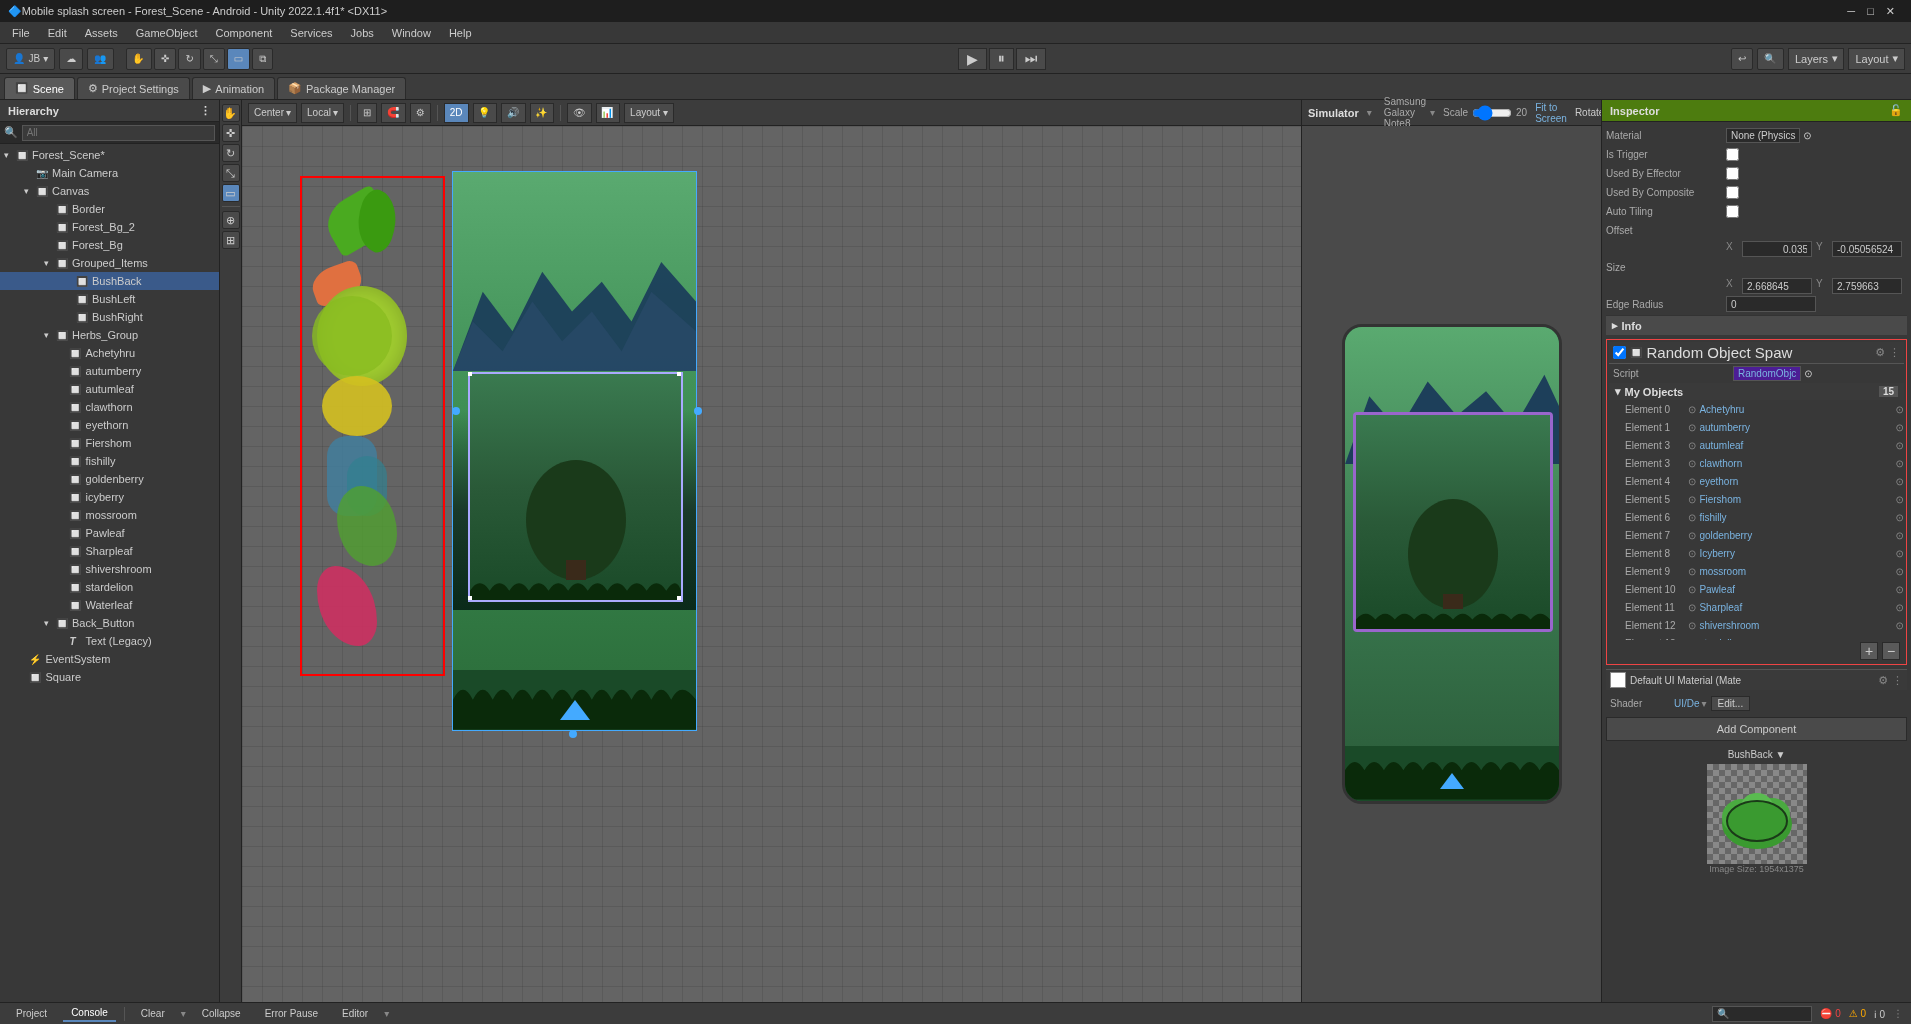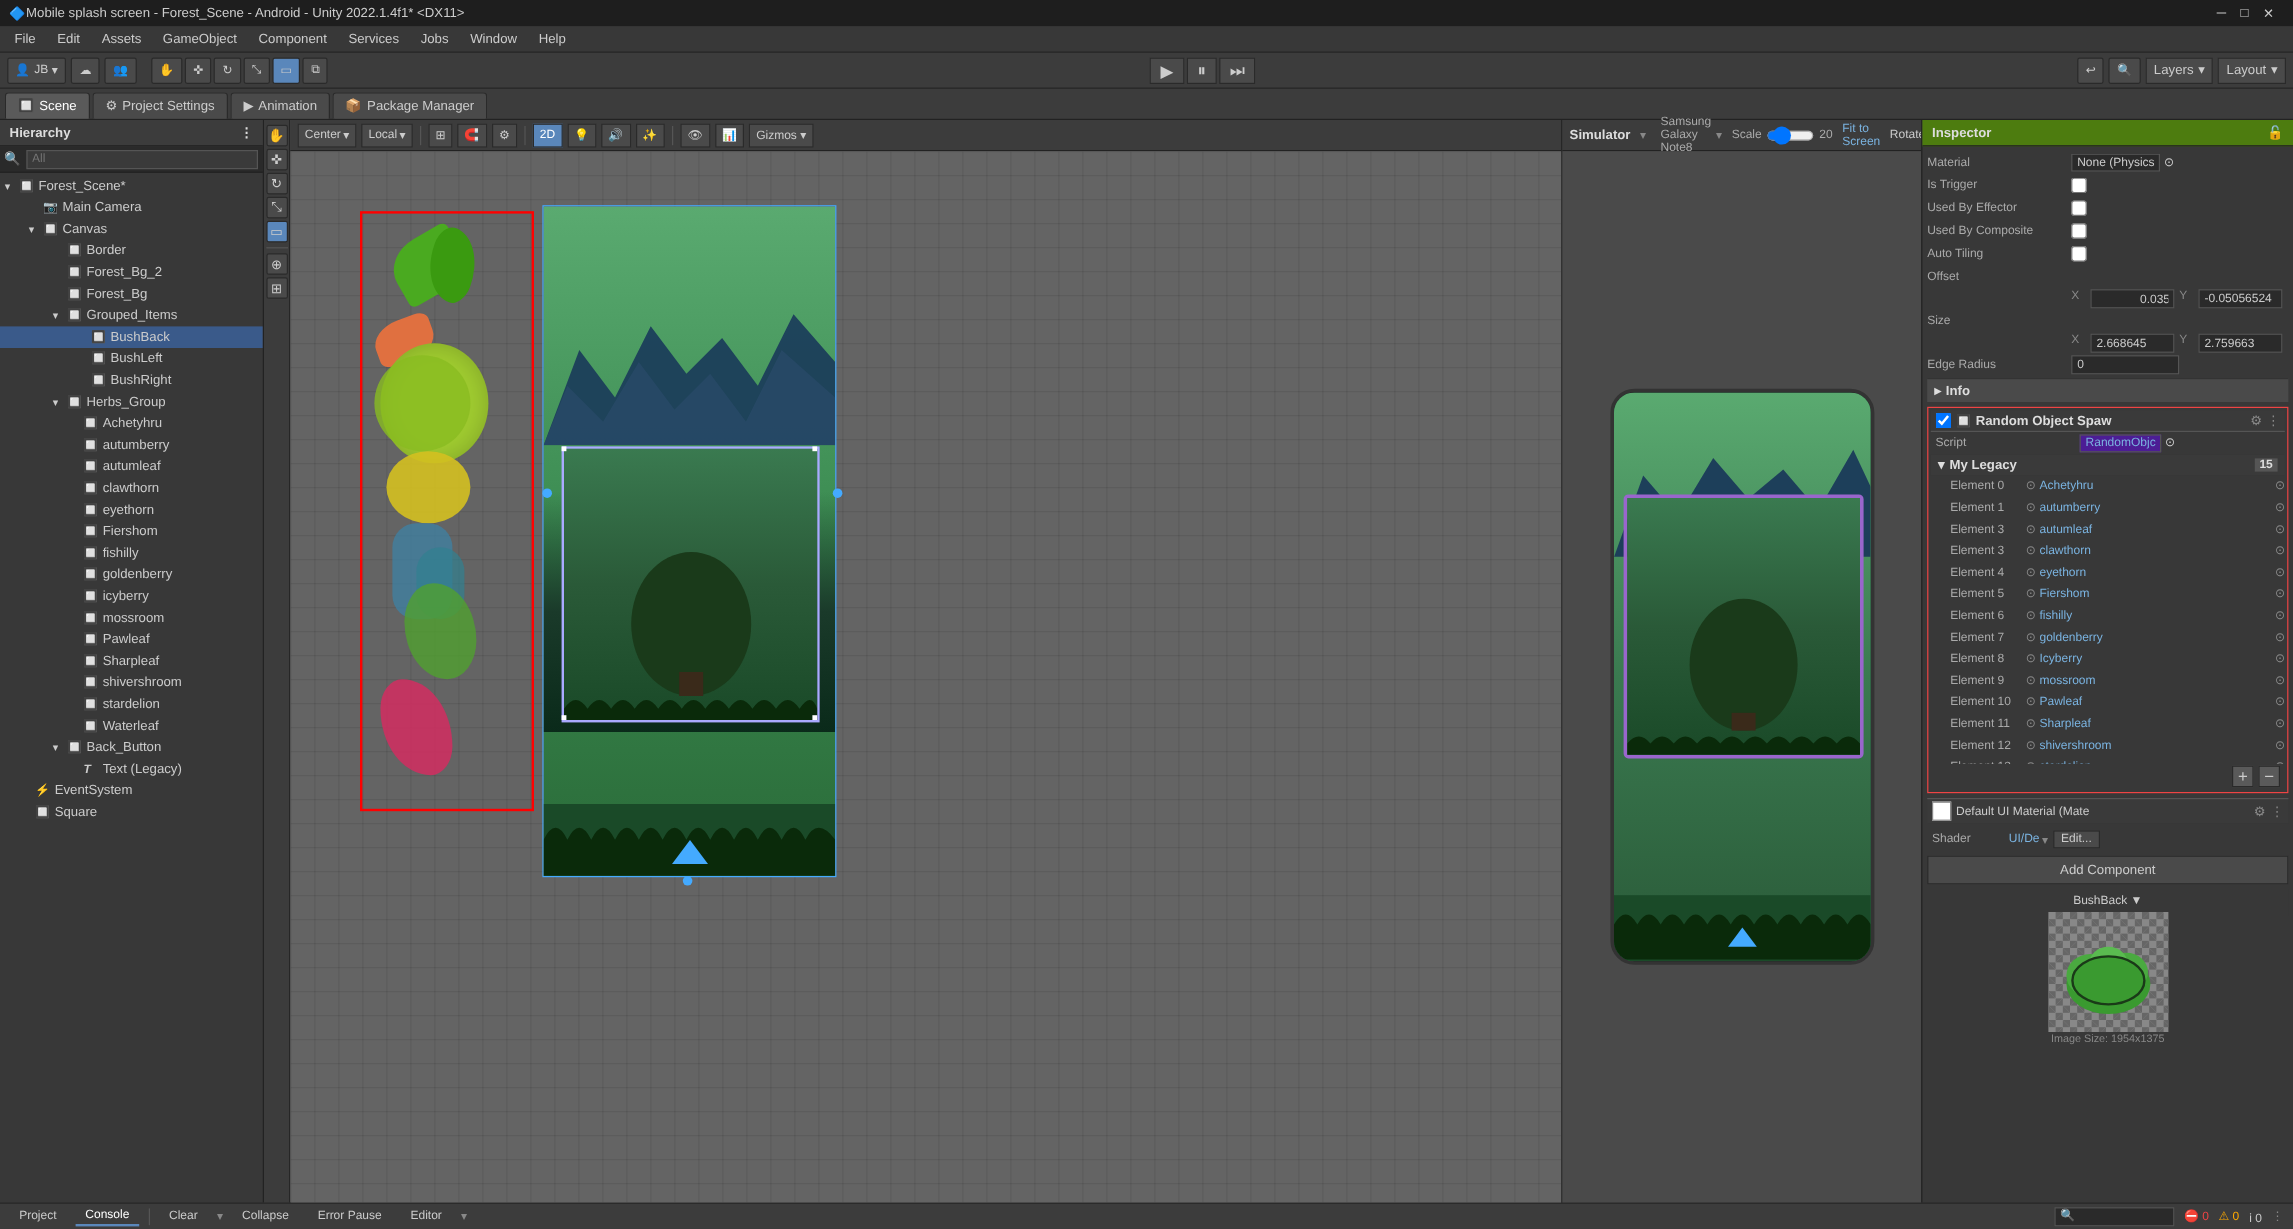--- a/index.html
+++ b/index.html
@@ -771,21 +771,21 @@
 
       <div class="scene-btn" style="background:#5a87bb;color:#fff;">2D</div>
 
       <div class="scene-btn">💡</div>
 
       <div class="scene-btn">🔊</div>
       <div class="scene-btn">✨</div>
       <div class="scene-divider"></div>
       <div class="scene-btn">👁</div>
       <div class="scene-btn">📊</div>
-      <div class="scene-btn">Gizmos ▾</div>
+      <div class="scene-btn">Layout ▾</div>
     </div>
 
     <div id="scene-viewport">
       <div class="scene-view-bg"></div>
 
       <div class="scene-grid"></div>
 
       <div style="position:absolute;left:58px;top:50px;width:145px;height:500px;border:2px solid red;"></div>
 
       <div style="position:absolute;left:65px;top:60px;width:130px;height:490px;overflow:hidden;">
@@ -976,36 +976,36 @@
         <span>▸</span>
         <span style="margin-left:4px;">Info</span>
       </div>
 
       
       <div class="red-border-section">
 
         <div style="display:flex;align-items:center;background:#3a3a3a;padding:2px 4px;border-bottom:1px solid #555;">
           <input type="checkbox" checked="" style="margin-right: 4px;">
           <span style="color:#888;font-size:10px;">🔲</span>
-          <span style="font-size:11px;font-weight:bold;color:#ddd;margin-left:4px;text-align:right;">Random Object Spaw</span>
+          <span style="font-size:15px;font-weight:normal;color:#ddd;margin-left:4px;text-align:right;">Random Object Spaw</span>
           <span style="margin-left:auto;cursor:pointer;color:#888;">⚙</span>
           <span style="margin-left:4px;cursor:pointer;color:#888;">⋮</span>
         </div>
 
         <div class="inspector-row" style="padding:0 4px;">
           <span class="inspector-label">Script</span>
           <span class="inspector-value">
             <span style="background:#4c1d95;border:1px solid #555;padding:1px 4px;font-size:10px;color:#7ab3e0;">RandomObjc</span>
             <span style="cursor:pointer;">⊙</span>
           </span>
         </div>
 
         <div class="my-objects-header">
           <span>▾</span>
-          <span style="margin-left:4px;font-size:11px;">My Legacy</span>
+          <span style="margin-left:4px;font-size:11px;">My Objects</span>
           <span class="my-objects-count">15</span>
         </div>
 
         <div style="max-height:240px;overflow-y:auto;">
           <div class="element-row">
             <span class="element-label">Element 0</span>
             <span class="element-icon">⊙</span>
             <span class="element-name">Achetyhru</span>
             <span style="margin-left:auto;color:#888;font-size:10px;">⊙</span>
           </div>

